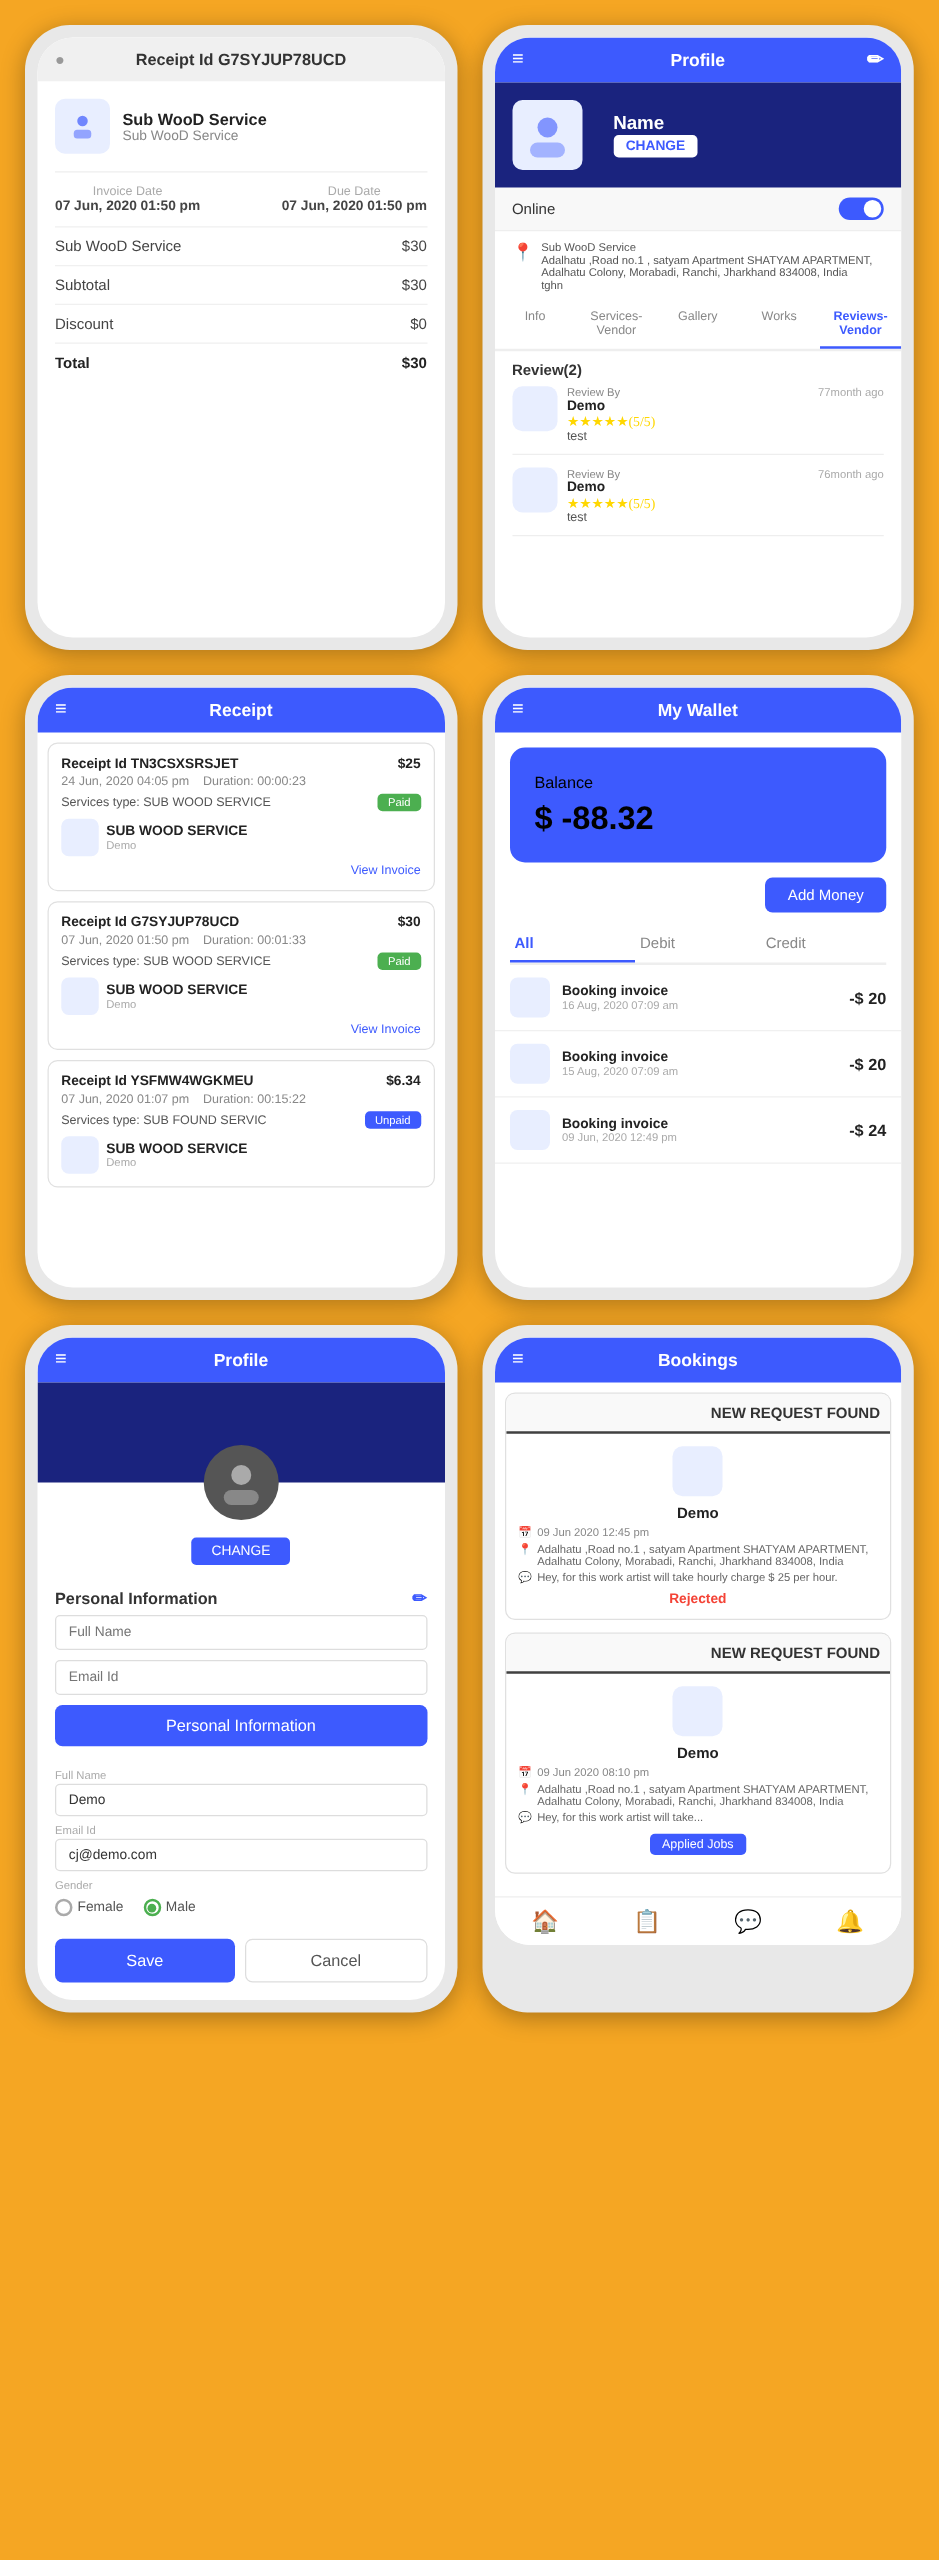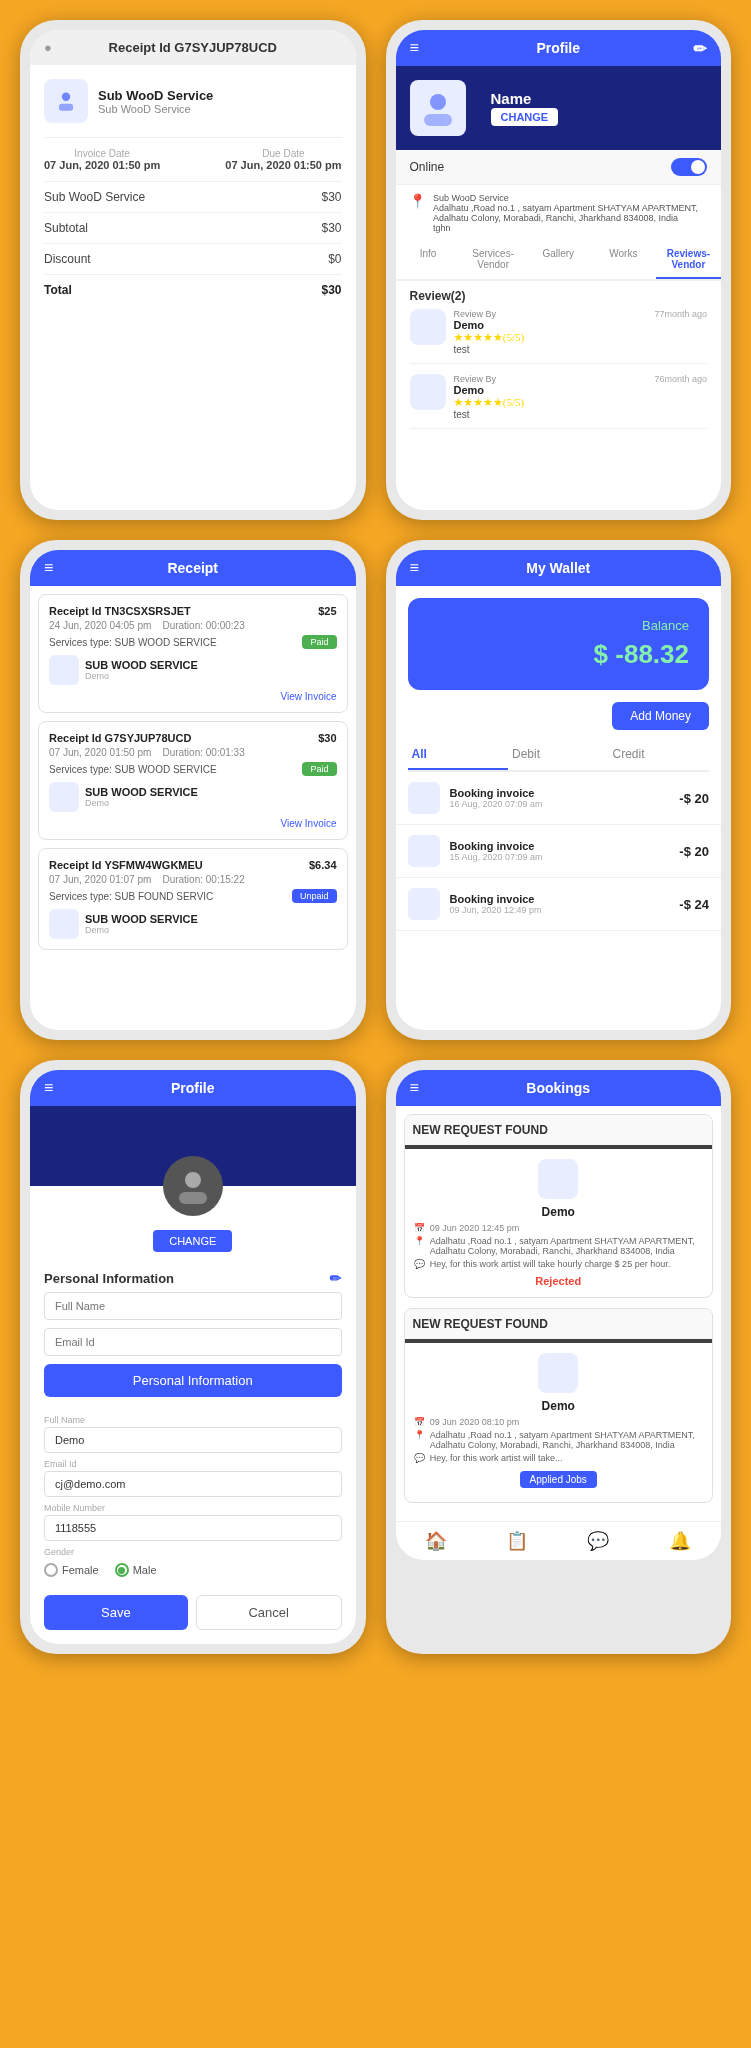--- a/index.html
+++ b/index.html
@@ -271,22 +271,22 @@
       margin-top: 6px;
       cursor: pointer;
     }
 
     
     .wallet-balance-card {
       background: #3D5AFE;
       border-radius: 12px;
       margin: 12px;
       padding: 20px;
-      text-align: right;
-      color: #86efac;
+      text-align: left;
+      color: #000000;
     }
     .wallet-balance-label { font-size: 13px; margin-bottom: 6px; }
     .wallet-balance-amount { font-size: 26px; font-weight: bold; }
     .add-money-btn {
       background: #3D5AFE;
       color: #fff;
       border: none;
       border-radius: 6px;
       padding: 7px 18px;
       font-size: 12px;
@@ -449,27 +449,27 @@
 
     
     .bookings-content { padding: 8px; }
     .booking-card {
       border: 1px solid #e0e0e0;
       border-radius: 8px;
       margin-bottom: 10px;
       overflow: hidden;
     }
     .booking-card-header {
-      text-align: left;
+      text-align: right;
       padding: 8px;
       font-size: 12px;
       font-weight: bold;
       color: #333;
       background: #f9f9f9;
-      border-bottom: 4px solid #404040;
+      border-bottom: 2px solid #404040;
     }
     .booking-card-body { padding: 10px; }
     .booking-avatar-center {
       display: flex;
       justify-content: center;
       margin-bottom: 6px;
     }
     .booking-avatar {
       width: 40px;
       height: 40px;
@@ -770,24 +770,20 @@
       <div style="padding: 0 14px;">
         <div class="form-field-group">
           <div class="form-label">Full Name</div>
           <input class="form-value-input" type="text" value="Demo" style="">
         </div>
         <div class="form-field-group">
           <div class="form-label">Email Id</div>
           <input class="form-value-input" type="text" value="cj@demo.com" style="">
         </div>
         <div class="form-field-group">
-          <div class="form-label">Mobile Number</div>
-          <input class="form-value-input" type="text" value="1118555" style="">
-        </div>
-        <div class="form-field-group">
           <div class="form-label">Gender</div>
           <div class="gender-row">
             <div class="radio-row">
               <div class="radio-circle"></div>
               <span>Female</span>
             </div>
             <div class="radio-row">
               <div class="radio-circle checked"></div>
               <span>Male</span>
             </div>

